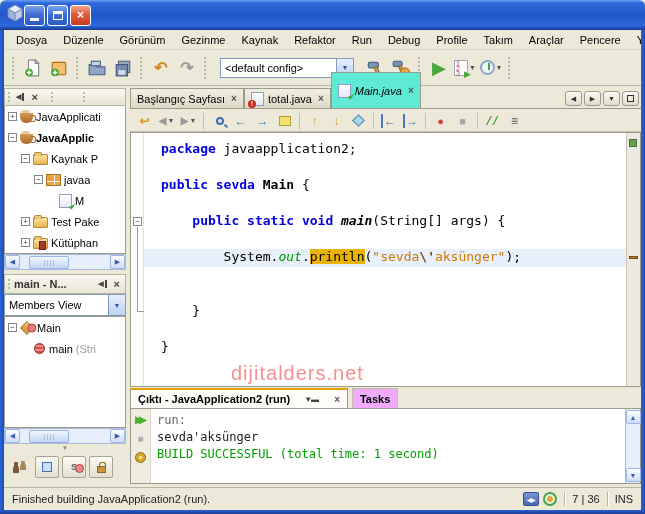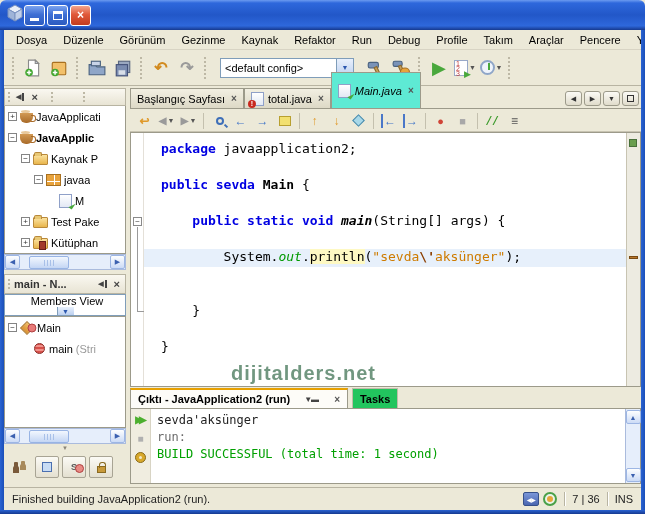--- a/index.html
+++ b/index.html
@@ -94,21 +94,21 @@
   .sbtn { width:15px; height:14px; background:linear-gradient(#FDFEFF,#CCDBF6); border:1px solid #9DB6E4; border-radius:2px;
     color:#3C61B0; font-size:7px; display:flex; align-items:center; justify-content:center; flex:none; }
   .strack { flex:1; height:100%; }
   .sthumb { position:absolute; left:24px; top:1px; width:40px; height:13px; background:linear-gradient(#F2F7FE,#C4D6F4); border:1px solid #98B4E4; border-radius:2px; }
   .sthumb::after { content:""; position:absolute; left:14px; top:3px; width:10px; height:6px; background:repeating-linear-gradient(90deg,#A8C0E8 0 1px,transparent 1px 3px); }
   .proj-hscroll { top:168px; }
   .nav-hscroll { top:342px; }
 
   .nav-header { position:absolute; left:0; top:188px; width:122px; height:20px; }
   .nav-title { flex:1; white-space:nowrap; overflow:hidden; }
-  .nav-combo { position:absolute; left:0; top:208px; width:122px; height:22px; background:#fff; border:1px solid #7F9DB9; display:flex; align-items:center;flex-direction:column; }
+  .nav-combo { position:absolute; left:0; top:208px; width:122px; height:22px; background:#fff; border:1px solid #7F9DB9; display:flex; align-items:center; }
   .nav-combo .val { flex:1; font-size:11px; padding-left:4px; }
   .nav-combo .drop { width:17px; height:20px; background:linear-gradient(#E8F0FC,#BCD0F0); border-left:1px solid #7F9DB9;
     display:flex; align-items:center; justify-content:center; color:#2B57AE; font-size:7px; }
   .nav-tree { position:absolute; left:0; top:230px; width:122px; height:112px; background:#fff; border:1px solid #9C9A8A; overflow:hidden; }
   .collapse-grip { position:absolute; left:0; top:359px; width:122px; height:6px; text-align:center; font-size:6px; color:#8a8578; line-height:6px; }
   .nav-filters { position:absolute; left:0; top:366px; width:122px; height:30px; display:flex; align-items:center; gap:3px; padding-left:4px; overflow:hidden; }
   .fbtn { width:24px; height:22px; border:1px solid #A8A494; border-radius:2px; background:linear-gradient(#FBFAF5,#E4E0D0);
     display:flex; align-items:center; justify-content:center; font-size:10px; }
   .fbtn.noframe { border-color:transparent; background:none; }
   .ppl { position:relative; width:14px; height:12px; }
@@ -155,27 +155,27 @@
   .fold-box { position:absolute; left:2px; top:84px; width:9px; height:9px; border:1px solid #8a8a8a; background:#fff; font-size:8px; line-height:7px; text-align:center; color:#444; }
   .fold-vline { position:absolute; left:6px; top:94px; height:85px; border-left:1px solid #9a9a9a; }
   .fold-tick { position:absolute; left:6px; top:178px; width:7px; border-top:1px solid #9a9a9a; }
   .code { position:absolute; left:13px; right:14px; top:0; bottom:0; padding-top:8px; font-family:"DejaVu Sans Mono","Liberation Mono",monospace; font-size:13px; color:#000; }
   .code-line { height:18px; padding-left:17px; white-space:pre; }
   .code-line.hl-line { background:#E7F0FB; }
   .tk-kw { color:#0000E2; font-weight:bold; }
   .tk-cls { font-weight:bold; }
   .tk-mth { font-weight:bold; font-style:italic; }
   .tk-fld { color:#009900; font-style:italic; }
-  .tk-occ { background:#fef9c3;text-align:center; }
+  .tk-occ { background:#eab308;text-align:center; }
   .tk-str { color:#CE7B00; }
   .tk-esc { color:#8B3E00; font-weight:bold; }
   .error-stripe { position:absolute; right:0; top:0; width:14px; height:100%; background:#EDEBE1; border-left:1px solid #C8C4B2; }
   .es-ok { position:absolute; right:3px; top:6px; width:8px; height:8px; background:#6A9E4F; border:1px solid #48703A; }
   .es-mark { position:absolute; right:2px; top:123px; width:9px; height:3px; background:#B8762A; border:1px solid #7A4A12; }
-  .watermark { position:absolute; left:100px; top:229px; font-size:20px; font-weight:bold; color:#14532d; opacity:.6; letter-spacing:1px; }
+  .watermark { position:absolute; left:100px; top:229px; font-size:20px; font-weight:normal; color:#ef4444; opacity:.6; letter-spacing:1px; }
 
   
   .outtabs { position:absolute; left:0; right:0; top:302px; height:20px; display:flex; align-items:flex-end; background:#ECE9D8; border-bottom:1px solid #9C9A8A; }
   .outtab { height:20px; display:flex; align-items:center; gap:5px; padding:0 7px; font-size:11px; font-weight:bold;
     background:linear-gradient(#F2EFE2,#DDD9C6); border:1px solid #9C9A8A; border-bottom:none; white-space:nowrap; }
   .outtab.active { background:#FDFCF8; border-top:2px solid #E8A000;gap:14px; }
   .outtab.tasks { margin-left:4px; }
   .filter-glyph { font-size:8px; color:#444; letter-spacing:-1px; }
   .outbody { position:absolute; left:0; right:0; top:322px; height:75px; background:#fff; border:1px solid #9C9A8A; border-top:none; }
   .outbtns { position:absolute; left:0; top:0; width:20px; height:100%; background:#F0EDE0; border-right:1px solid #D8D4C4;
@@ -553,40 +553,40 @@
           <div class="es-mark"></div>
         </div>
       </div>
 
       <div class="outtabs">
         <div class="outtab active">
           <span>Çıktı - JavaApplication2 (run)</span>
           <span class="filter-glyph">▼▬</span>
           <span class="tab-close">×</span>
         </div>
-        <div class="outtab tasks" style="background:#22c55e;border-color:#C0BCAA;">
+        <div class="outtab tasks" style="background:#f0abfc;border-color:#C0BCAA;">
           <span>Tasks</span>
         </div>
       </div>
 
       <div class="outbody">
         <div class="outbtns">
           <span class="obtn">
               <span class="rerun">▶▶</span>
             </span>
           <span class="obtn">
               <span class="ostop">■</span>
             </span>
           <span class="obtn">
               <span class="gear"></span>
             </span>
         </div>
         <div class="outtext">
-          <div class="out-line ln-plain">sevda'aksünger</div>
-            <div class="out-line ln-plain1">run:</div>
+          <div class="out-line ln-plain1">run:</div>
+            <div class="out-line ln-plain">sevda'aksünger</div>
             <div class="out-line ln-success">BUILD SUCCESSFUL (total time: 1 second)</div>
         </div>
         <div class="vscroll">
           <span class="sbtn">▲</span>
           <span class="sbtn">▼</span>
         </div>
       </div>
 
     </div>
   </div>

